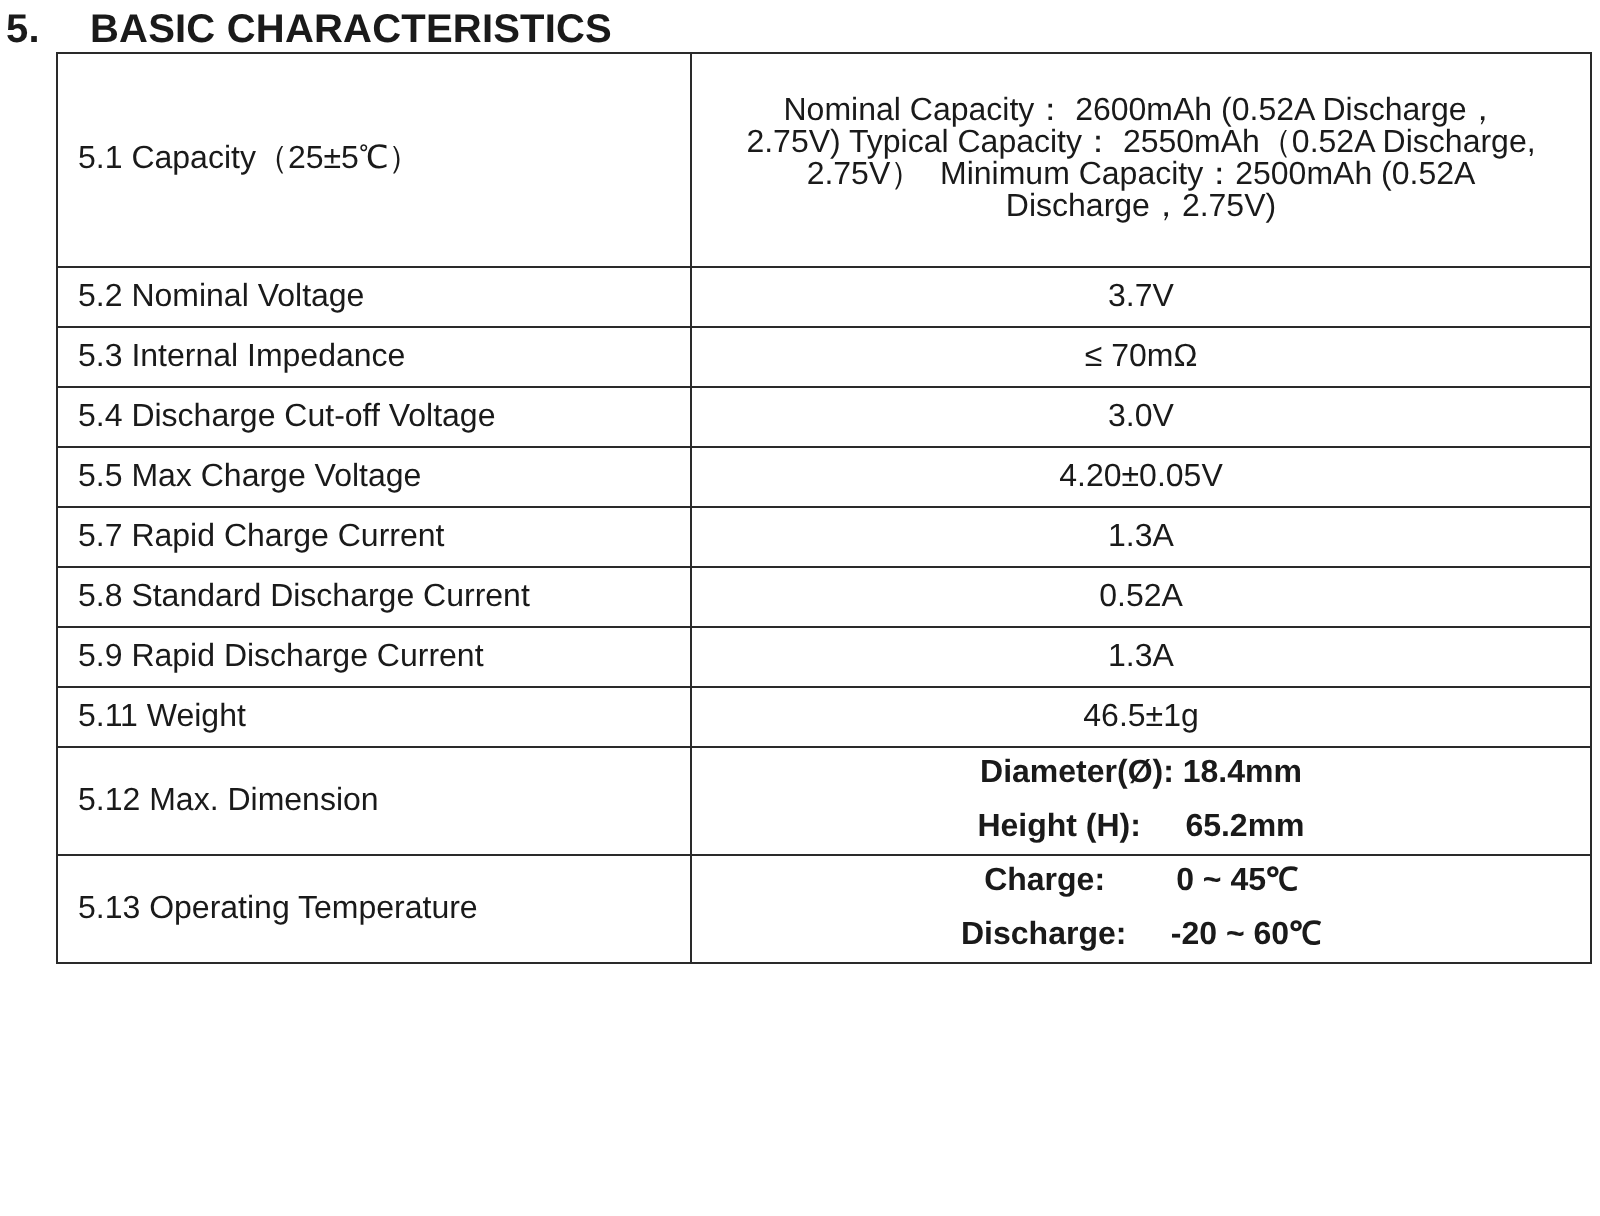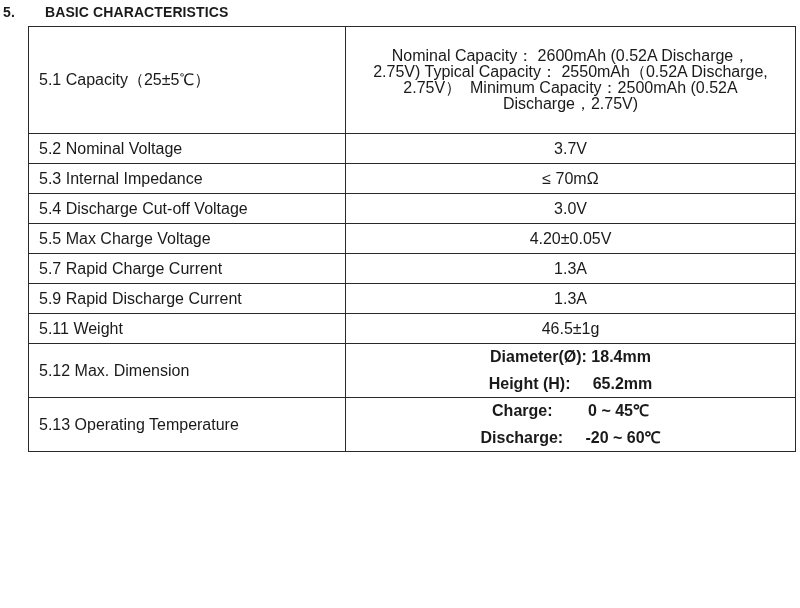--- a/index.html
+++ b/index.html
@@ -12,21 +12,21 @@
       height: 608px;
       position: relative;
       overflow: hidden;
       font-family: "Liberation Sans", sans-serif;
       color: #1a1a1a;
     }
     .heading {
       position: absolute;
       left: 3px;
       top: 4px;
-      font-size: 14px;
+      font-size: 20px;
       font-weight: bold;
       letter-spacing: 0.1px;
       white-space: nowrap;
     }
     .heading .num {
       display: inline-block;
       width: 42px;
     }
     table.spec {
       position: absolute;
@@ -101,20 +101,24 @@
     </tr>
     <tr class="rs">
       <td class="label">5.5 Max Charge Voltage</td>
       <td class="value">4.20±0.05V</td>
     </tr>
     <tr class="rs">
       <td class="label">5.7 Rapid Charge Current</td>
       <td class="value">1.3A</td>
     </tr>
     <tr class="rs">
+      <td class="label">5.8 Standard Discharge Current</td>
+      <td class="value">0.52A</td>
+    </tr>
+    <tr class="rs">
       <td class="label">5.9 Rapid Discharge Current</td>
       <td class="value">1.3A</td>
     </tr>
     <tr class="rs">
       <td class="label">5.11 Weight</td>
       <td class="value">46.5±1g</td>
     </tr>
     <tr class="r12">
       <td class="label">5.12 Max. Dimension</td>
       <td class="value">

